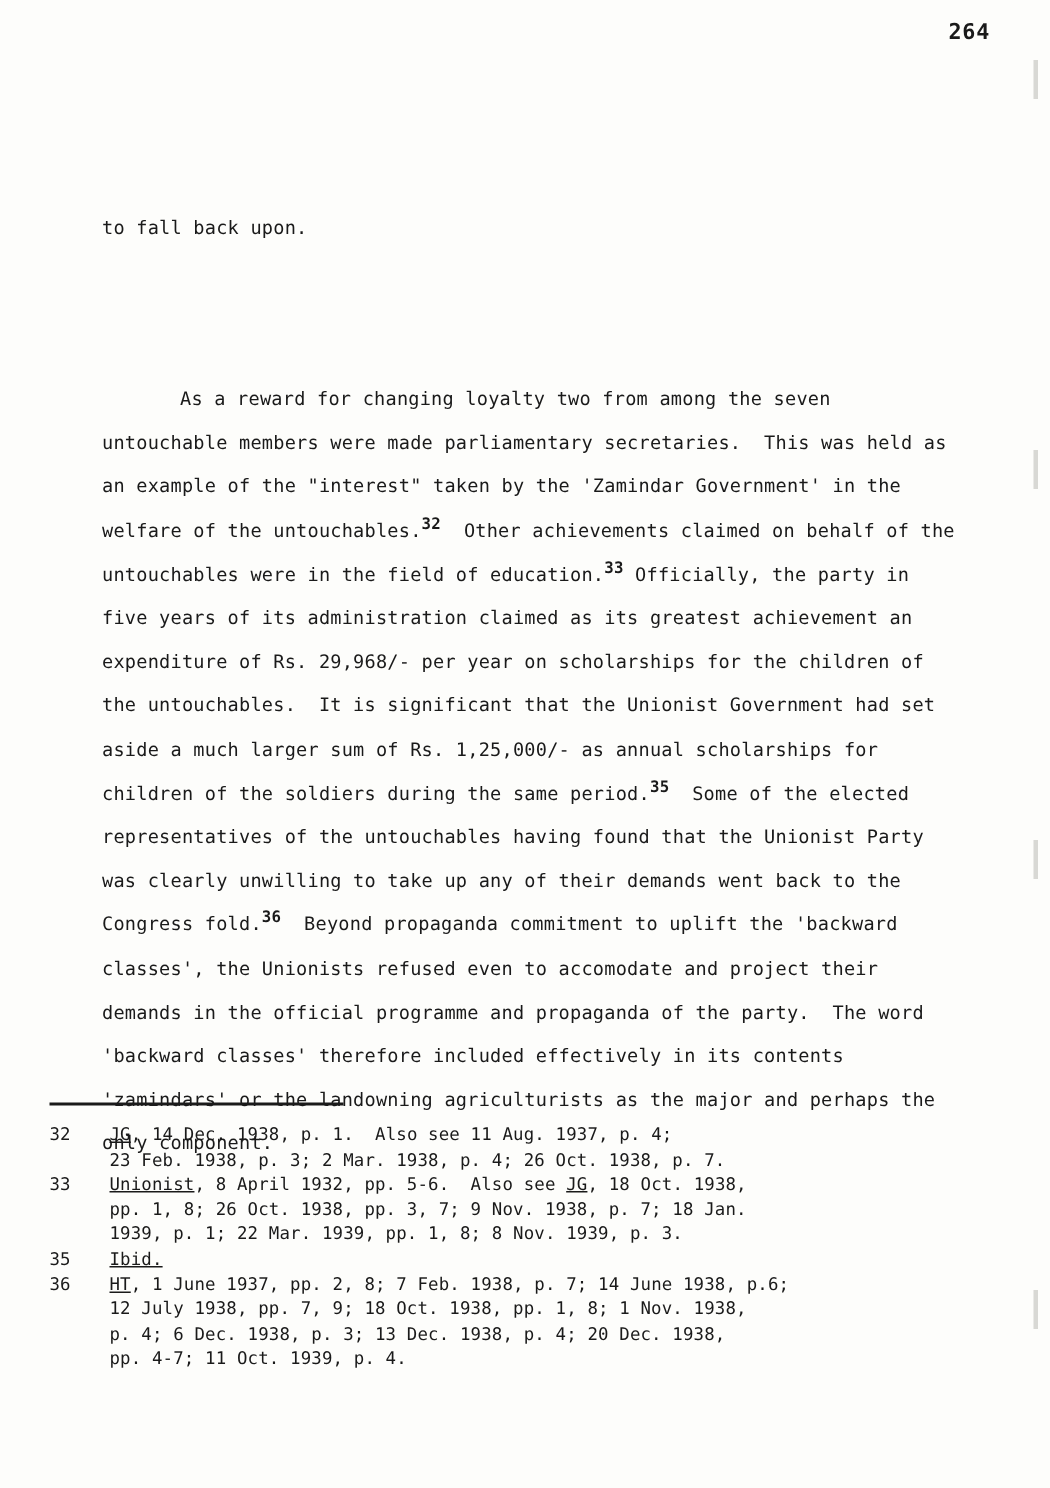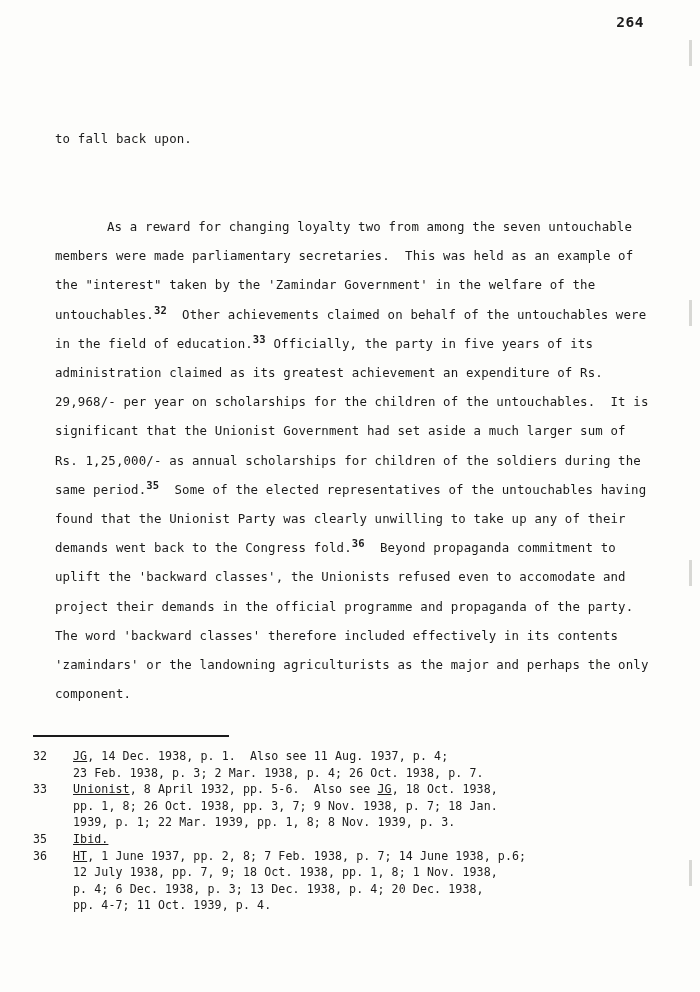--- a/index.html
+++ b/index.html
@@ -12,37 +12,37 @@
     width: 700px;
     height: 992px;
     background: #fdfdfb;
     font-family: "DejaVu Sans Mono", monospace;
     color: #1a1a1a;
     overflow: hidden;
   }
   .page-number {
     position: absolute;
     top: 14px;
-    right: 56px;
+    right: 40px;
     font-size: 14.5px;
     font-weight: bold;
     letter-spacing: 0.5px;
   }
   .body-text {
     position: absolute;
     top: 66px;
     left: 55px;
     width: 600px;
     font-size: 12.4px;
     line-height: 29.2px;
     letter-spacing: 0.15px;
     white-space: pre-wrap;
   }
   .body-text p {
-    margin: 0;
+    margin: 13px;
   }
   .indent {
     display: inline-block;
     width: 52px;
   }
   sup.fn {
     font-size: 10.5px;
     vertical-align: super;
     line-height: 0;
     font-weight: bold;

